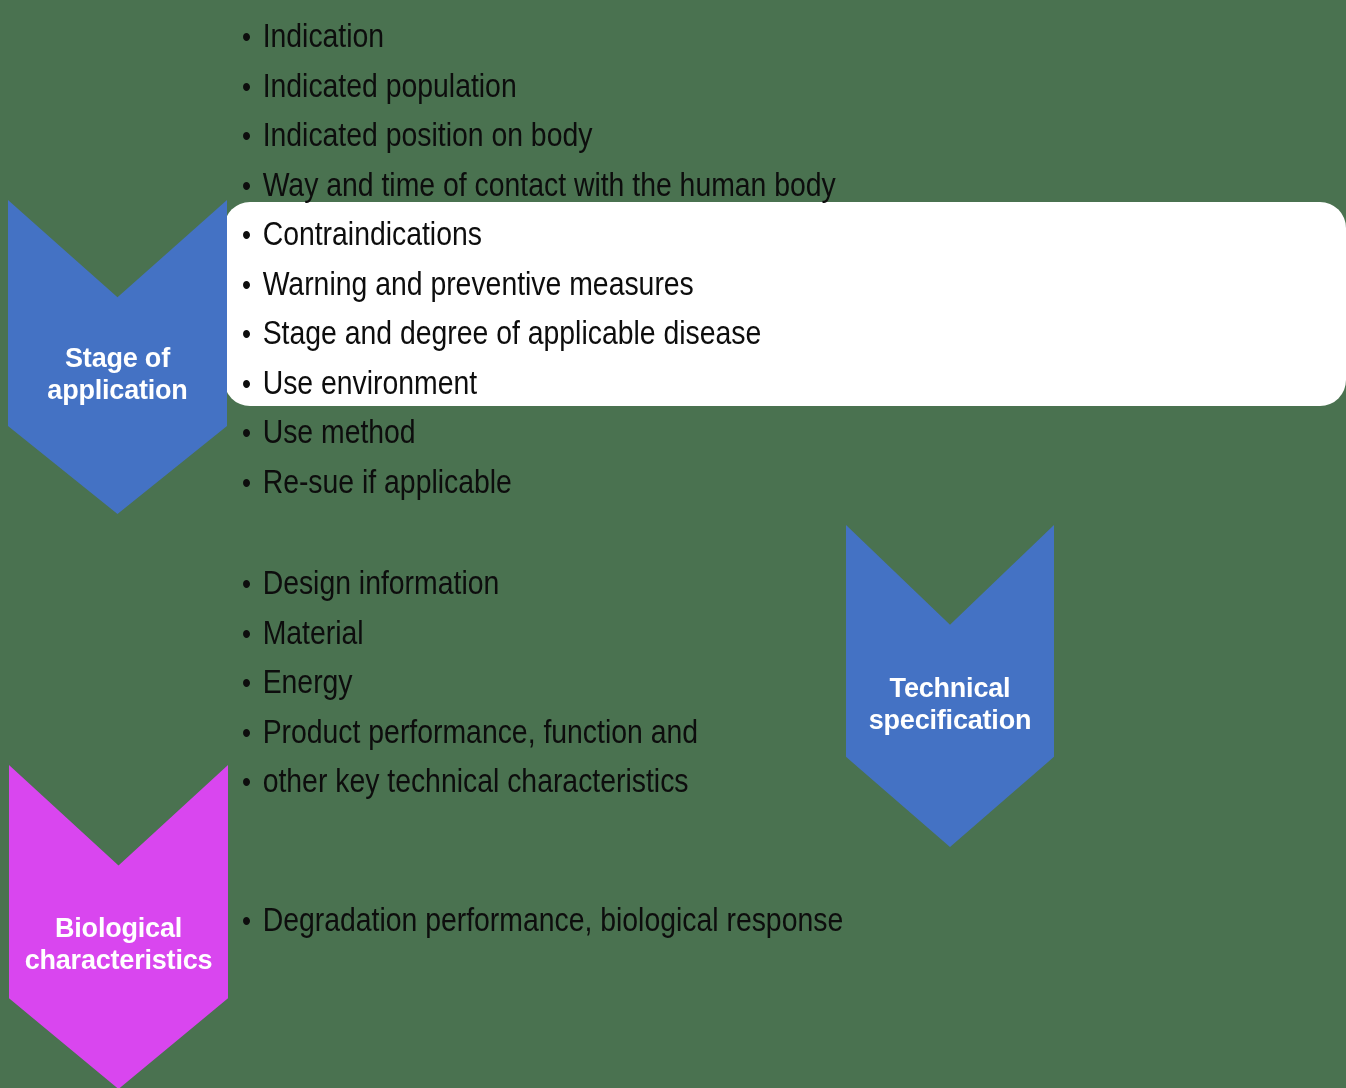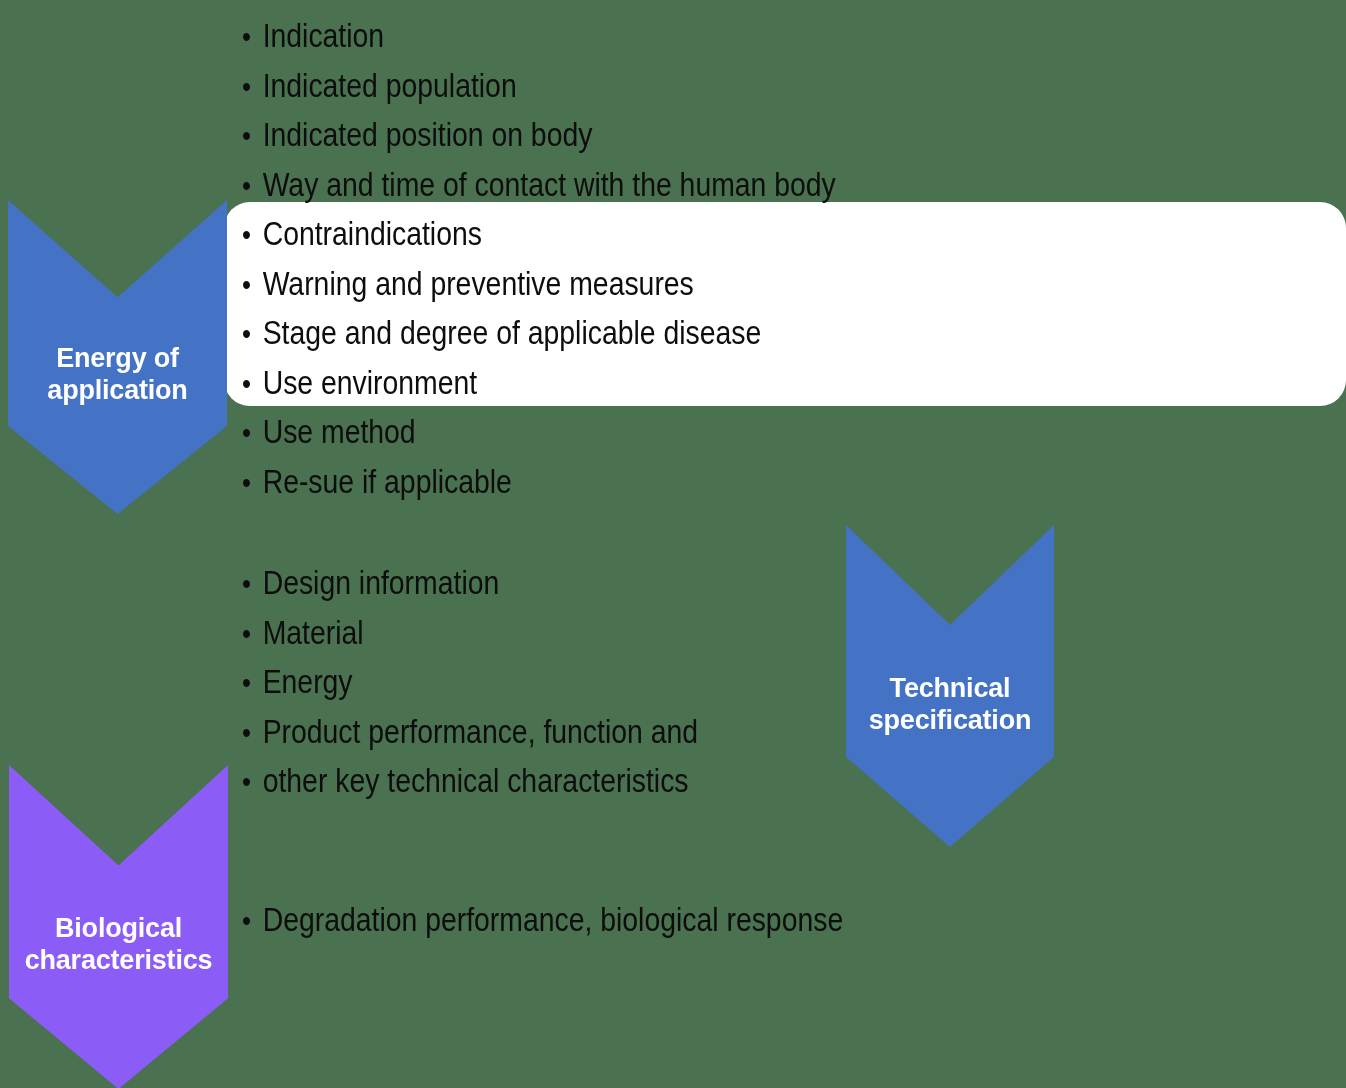--- a/index.html
+++ b/index.html
@@ -118,21 +118,21 @@
   #group-biological  { left: 242px; top: 896px; }
 </style>
 </head>
 <body>
 
 <div id="canvas" style="background: rgb(74, 114, 80);">
 
   <div class="white-panel" style="background: rgb(255, 255, 255);"></div>
 
   <div class="chevron" id="chev-scope" style="background: rgb(68, 114, 196);">
-    <span class="chevron-label">Energy of
+    <span class="chevron-label">Stage of
 application</span>
   </div>
 
   <div class="bullet-group" id="group-scope" style="color: rgb(13, 13, 13);">
     <div class="bullet-line">
       <span class="bullet-dot">•</span>
       <span class="bullet-text">Indication</span>
     </div>
     <div class="bullet-line">
       <span class="bullet-dot">•</span>
@@ -193,21 +193,21 @@
     <div class="bullet-line">
       <span class="bullet-dot">•</span>
       <span class="bullet-text">Product performance, function and</span>
     </div>
     <div class="bullet-line">
       <span class="bullet-dot">•</span>
       <span class="bullet-text">other key technical characteristics</span>
     </div>
   </div>
 
-  <div class="chevron" id="chev-biological" style="background: #8b5cf6;">
+  <div class="chevron" id="chev-biological" style="background: #d946ef;">
     <span class="chevron-label">Biological
 characteristics</span>
   </div>
 
   <div class="bullet-group" id="group-biological" style="color: rgb(13, 13, 13);">
     <div class="bullet-line">
       <span class="bullet-dot">•</span>
       <span class="bullet-text">Degradation performance, biological response</span>
     </div>
   </div>

